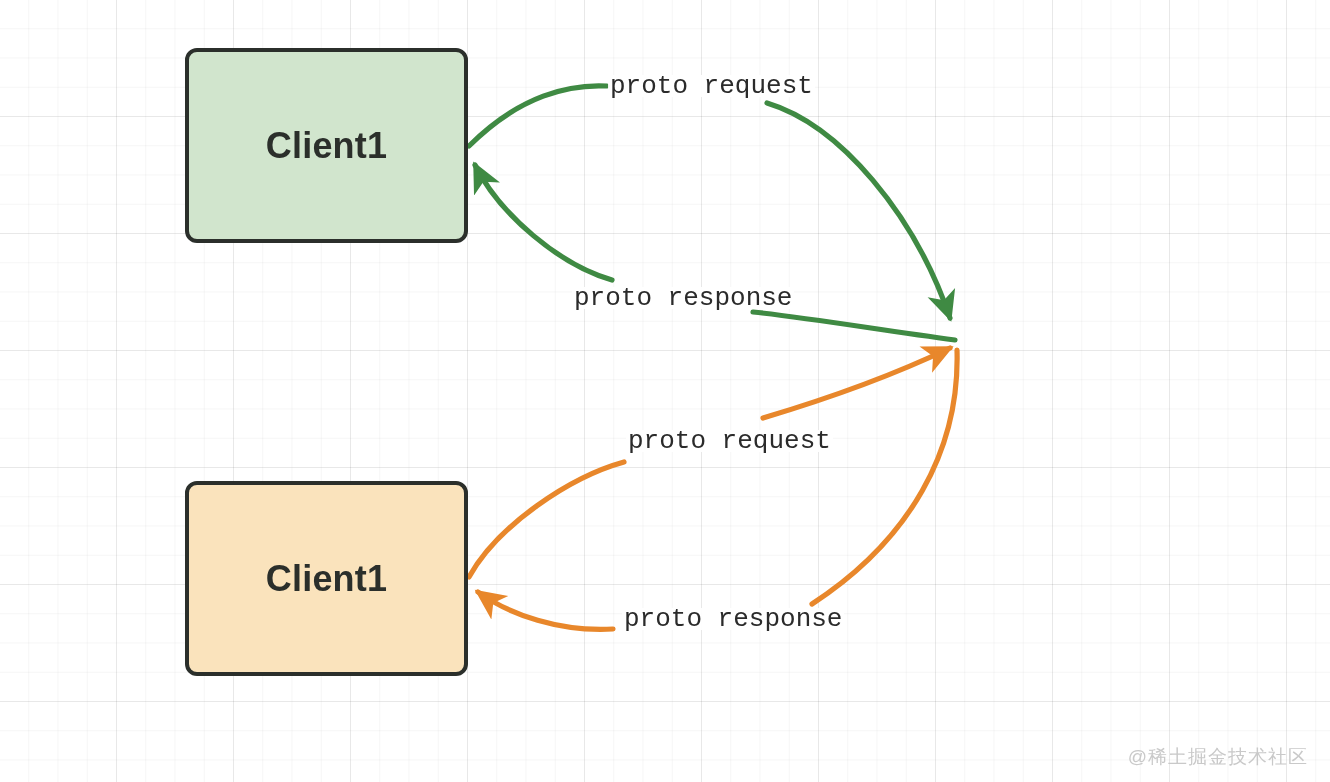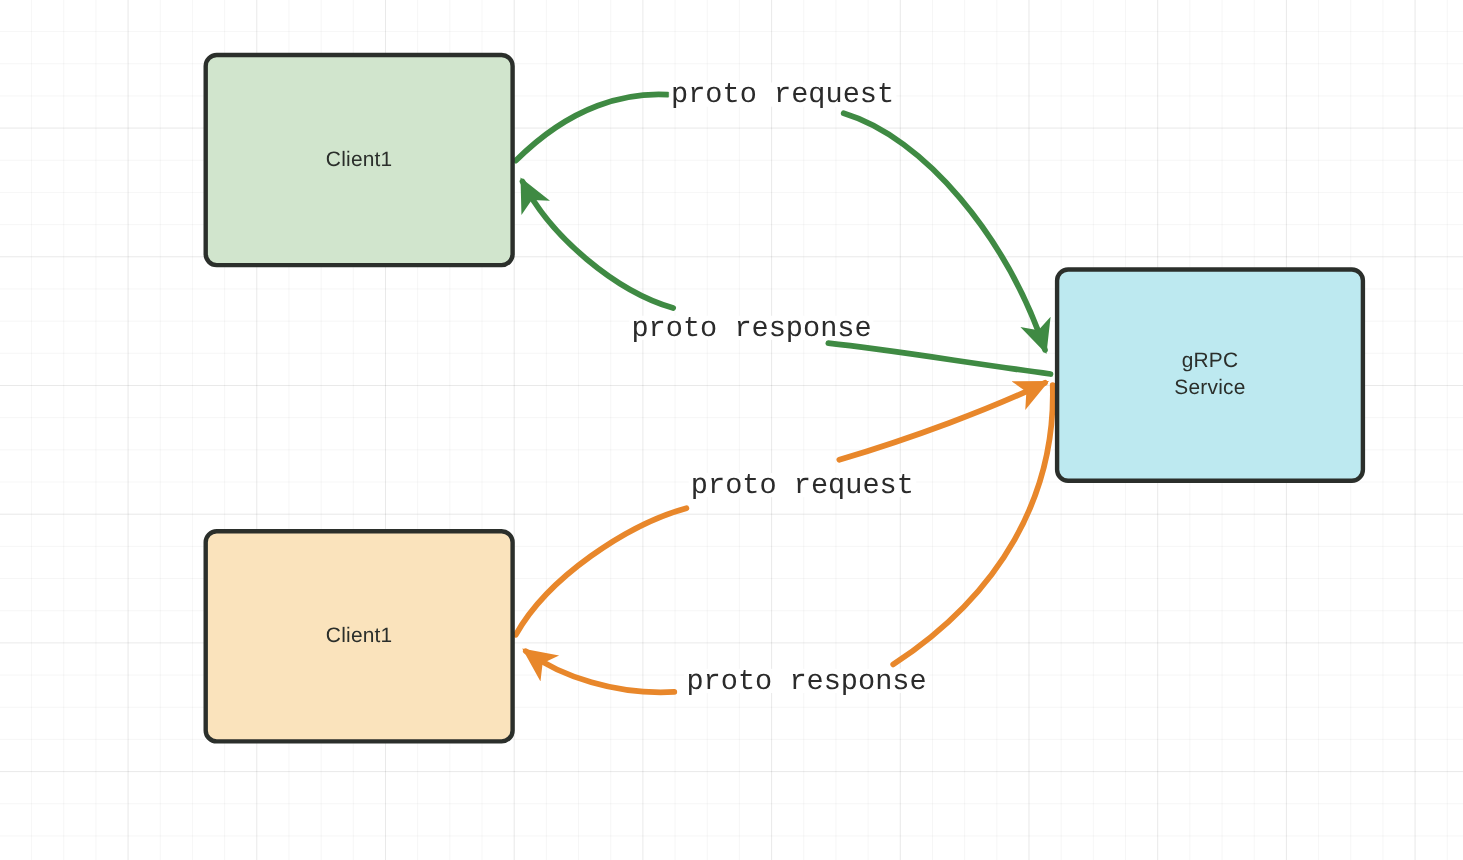--- a/index.html
+++ b/index.html
@@ -25,22 +25,22 @@
   .node {
     position: absolute;
     box-sizing: border-box;
     border: 4px solid #2b2f2b;
     border-radius: 12px;
     display: flex;
     align-items: center;
     justify-content: center;
     text-align: center;
     color: #2b2f2b;
-    font-size: 19px;
-    font-weight: 400;
+    font-size: 36px;
+    font-weight: 700;
     line-height: 1.25;
     letter-spacing: 0.2px;
     z-index: 3;
   }
   #svg-arrows {
     position: absolute;
     left: 0;
     top: 0;
     width: 1330px;
     height: 782px;
@@ -104,29 +104,24 @@
   </svg>
 
   <div class="node" style="left:185px; top:48px; width:283px; height:195px; background:#d1e5cd;">
     <span>Client1</span>
   </div>
 
   <div class="node" style="left:185px; top:481px; width:283px; height:195px; background:#fae3bc;">
     <span>Client1</span>
   </div>
 
-  <div class="node" style="left:959px; top:243px; width:282px; height:196px; background:#bde9f0;">
-    <span>
-      <span>gRPC</span><br>
-      <span>Service</span>
-    </span>
-  </div>
 
   <div class="edge-label" style="left:608px; top:71px;">proto request</div>
 
   <div class="edge-label" style="left:572px; top:283px;">proto response</div>
 
   <div class="edge-label" style="left:626px; top:426px;">proto request</div>
 
   <div class="edge-label" style="left:622px; top:604px;">proto response</div>
 
+  <div id="watermark">@稀土掘金技术社区</div>
 
 </div>
 
 </body></html>

